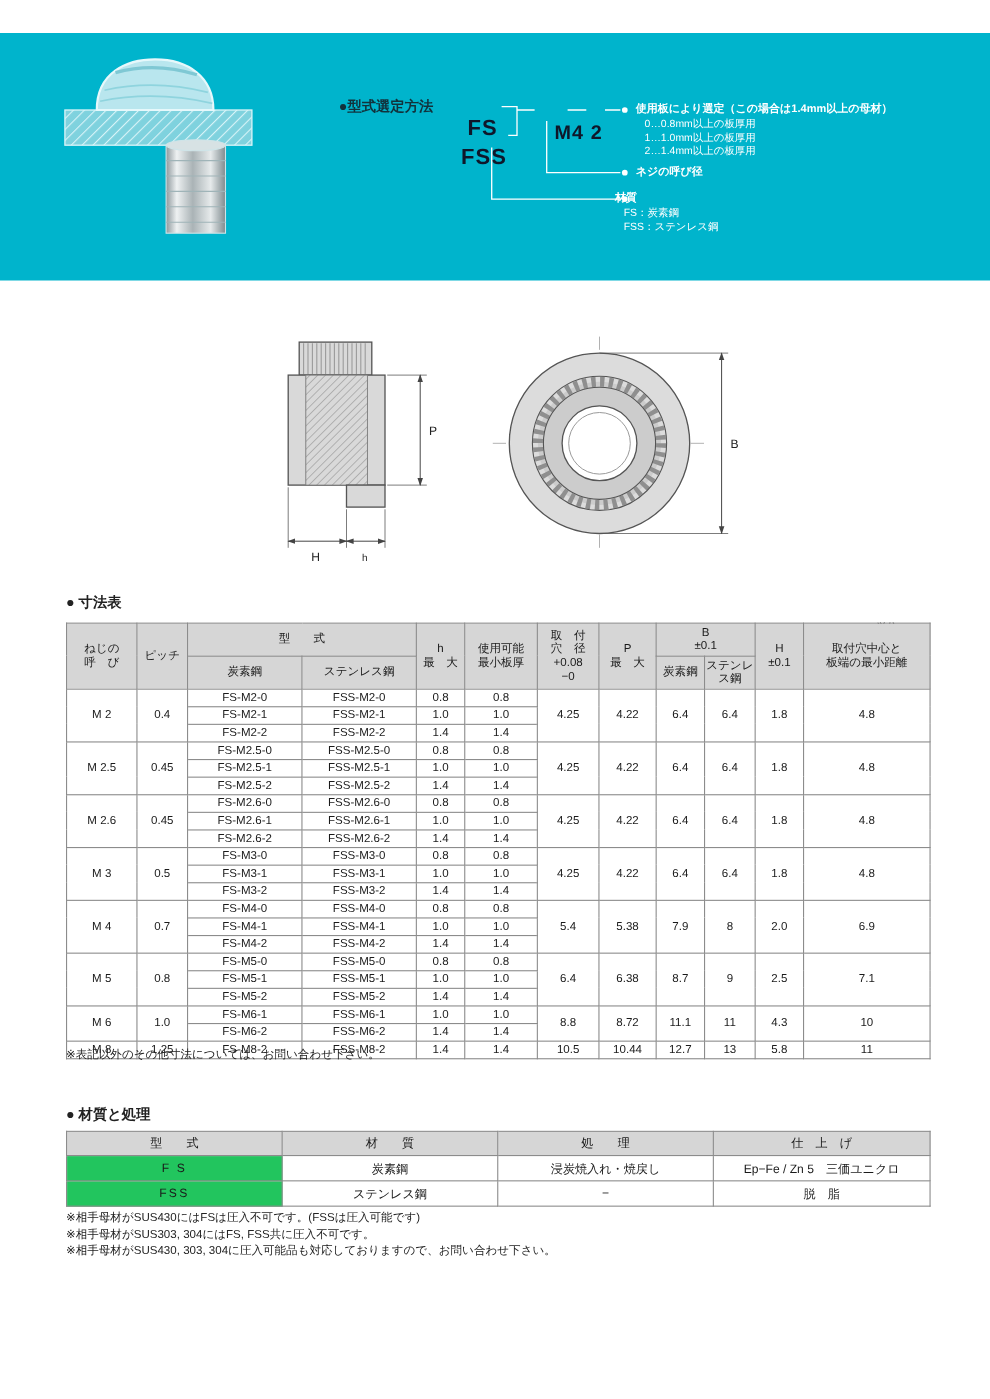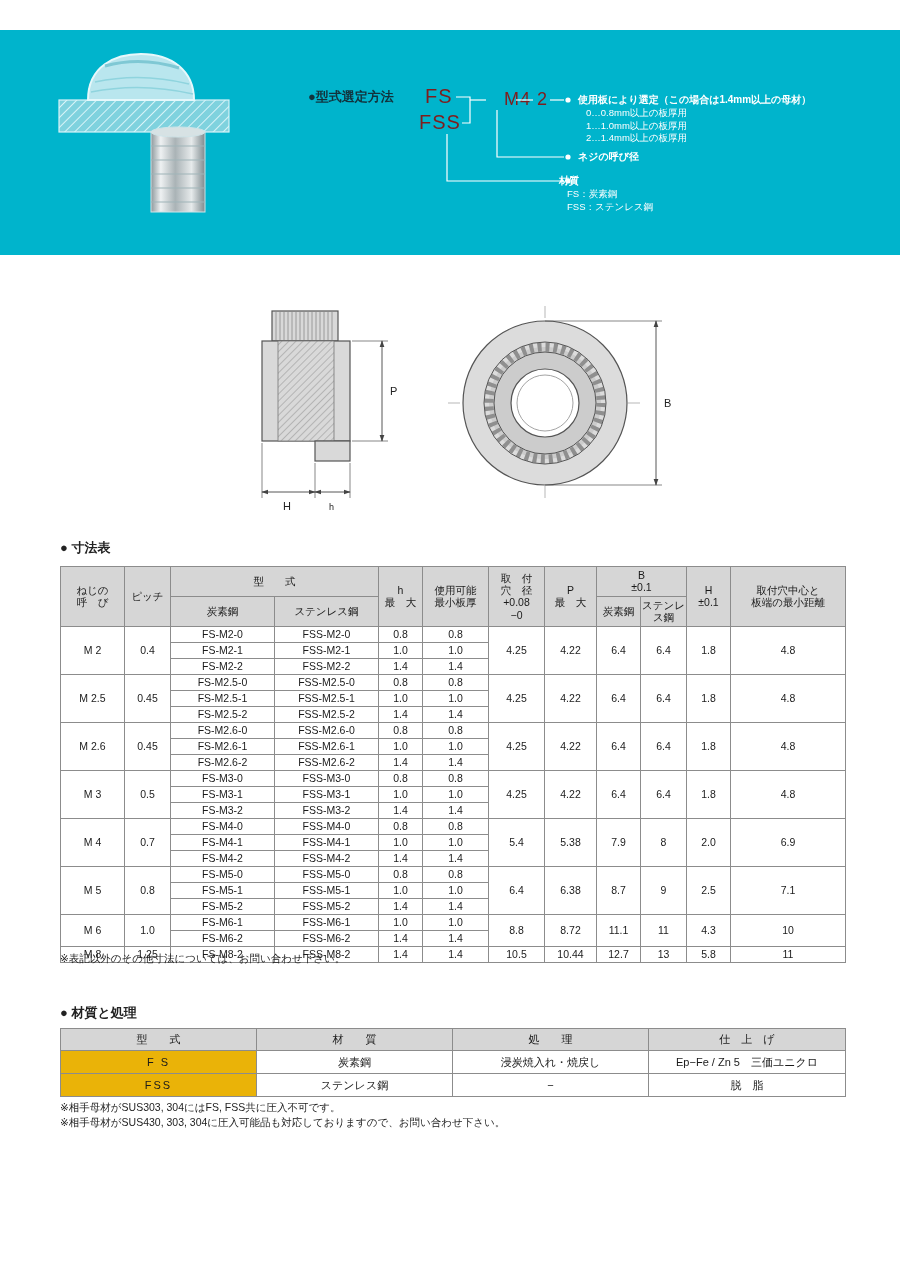--- a/index.html
+++ b/index.html
@@ -3,21 +3,21 @@
 <meta charset="utf-8">
 <style>
   * { margin:0; padding:0; box-sizing:border-box; }
   body { background:#fff; font-family:"Liberation Sans","DejaVu Sans",sans-serif; color:#1a1a1a; }
   .page { position:relative; width:900px; height:1192px; background:#fff; margin:0 auto; overflow:hidden; }
 
   
   .hero { position:absolute; top:30px; left:0; width:900px; height:225px; background:#00b4cc; }
   .illus { position:absolute; left:55px; top:12px; width:210px; height:200px; }
   .sel-title { position:absolute; left:308px; top:58px; font-size:13px; font-weight:bold; color:#12323c; }
-  .code { position:absolute; font-weight:normal; color:#7f1d1d; letter-spacing:1px; }
+  .code { position:absolute; font-weight:bold; color:#0f172a; letter-spacing:1px;margin-top:21px; }
   .code-fs  { left:425px; top:55px; font-size:20px; }
   .code-fss { left:419px; top:81px; font-size:20px; }
   .code-m4  { left:504px; top:59px; font-size:18px; }
   .code-2   { left:537px; top:59px; font-size:18px; }
   .hero-lines { position:absolute; left:0; top:0; width:900px; height:225px; pointer-events:none; }
   .note { position:absolute; color:#ffffff; }
   .note .nt { font-size:10px; font-weight:bold; line-height:11px; }
   .note .ni { font-size:9.5px; line-height:9.5px; margin-top:3px; margin-left:8px; }
   .note1 { left:578px; top:64px; }
   .note2 { left:578px; top:121px; }
@@ -42,21 +42,21 @@
   .th-small { font-size:9px; line-height:1.1; }
   .th-tiny  { font-size:8px; }
 
   .tbl-note { position:absolute; left:60px; font-size:10.5px; color:#222; }
   .dim-note { top:952px; }
 
   
   .mat-table { position:absolute; left:60px; top:1028px; width:785px; border-collapse:collapse; border:1.5px solid #555; table-layout:fixed; }
   .mat-table th { background:#d6d6d6; font-weight:normal; font-size:11px; height:22px; border:1px solid #8c8c8c; text-align:center; }
   .mat-table td { font-size:11px; text-align:center; height:23px; border:1px solid #8c8c8c; background:#fff; }
-  .mat-table td.c-model { background:#eab308; letter-spacing:2px; }
+  .mat-table td.c-model { background:#22c55e; letter-spacing:2px; }
   .mat-notes { position:absolute; left:60px; top:1100px; font-size:10.5px; line-height:15px; color:#222; }
 
   
   .footer-bar { position:absolute; left:0; top:1231px; width:432px; height:22px; background:#00b4cc; }
   .footer-text { position:absolute; right:55px; top:1234px; font-size:13px; color:#666; }
   .footer-text .sep { color:#aaa; padding:0 7px; }
   .footer-text .pg { font-size:14px; font-weight:bold; color:#0369a1; }
 </style>
 </head>
 <body>
@@ -458,20 +458,21 @@
       <tr>
         <td class="c-model">FSS</td>
         <td>ステンレス鋼</td>
         <td>−</td>
         <td>脱　脂</td>
       </tr>
     </tbody>
   </table>
 
   <div class="mat-notes">
+    <div>※相手母材がSUS430にはFSは圧入不可です。(FSSは圧入可能です)</div>
     <div>※相手母材がSUS303, 304にはFS, FSS共に圧入不可です。</div>
     <div>※相手母材がSUS430, 303, 304に圧入可能品も対応しておりますので、お問い合わせ下さい。</div>
   </div>
 
   <div class="footer-bar"></div>
   <div class="footer-text">
     <span>SEL FASTENER</span><span class="sep">|</span><span class="pg">04</span>
   </div>
 
 </div>

